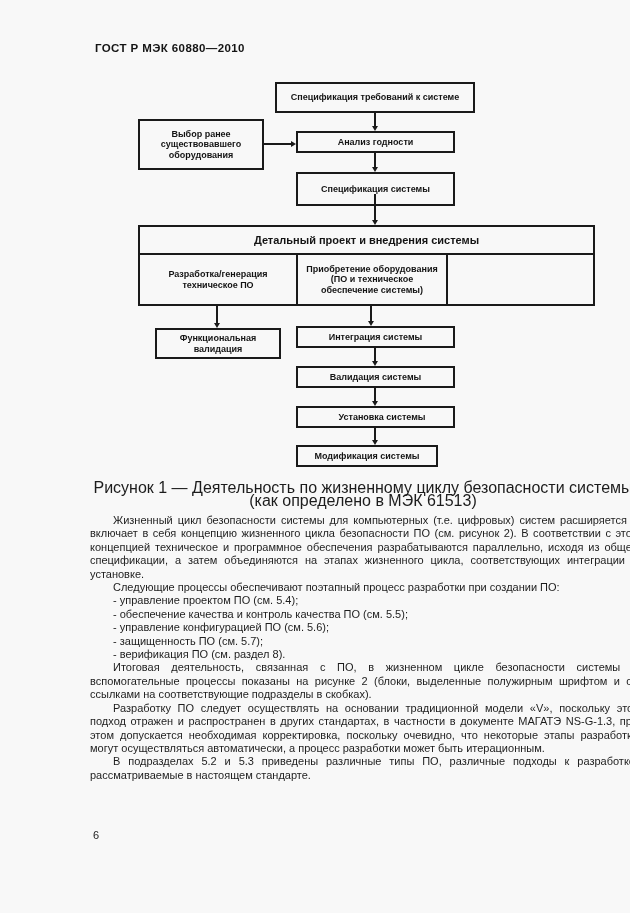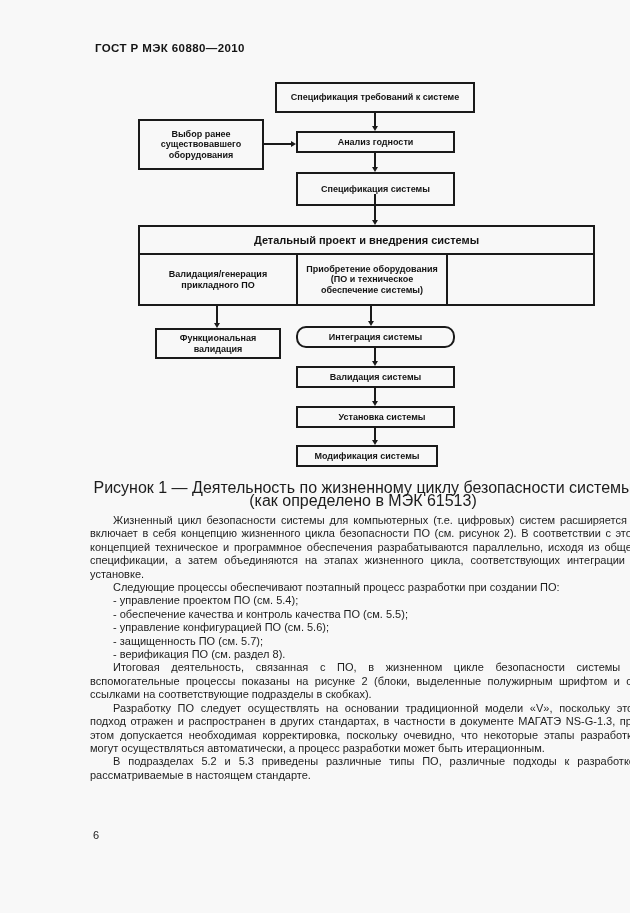--- a/index.html
+++ b/index.html
@@ -48,21 +48,21 @@
   .b-detailed .dcell{
     display:flex;align-items:center;justify-content:center;
     text-align:center;font-size:9px;font-weight:bold;line-height:10.5px;color:#141414;
     padding:1px 4px;box-sizing:border-box;
   }
   .dcell.c1{width:158px;border-right:2px solid #1a1a1a;}
   .dcell.c2{width:150px;border-right:2px solid #1a1a1a;}
   .dcell.c3{flex:1;}
 
   .b-funcval{left:107px;top:328px;width:126px;height:31px;}
-  .b-integr{left:248px;top:326px;width:159px;height:22px;border-radius:10px;}
+  .b-integr{left:248px;top:326px;width:159px;height:22px;}
   .b-valid{left:248px;top:366px;width:159px;height:22px;}
   .b-install{left:248px;top:406px;width:159px;height:22px;padding-left:16px;}
   .b-modif{left:248px;top:445px;width:142px;height:22px;}
 
   .varrow{position:absolute;width:2px;background:#1a1a1a;}
   .varrow::after{
     content:"";position:absolute;left:-2px;bottom:-5px;
     border-left:3px solid transparent;border-right:3px solid transparent;
     border-top:5px solid #1a1a1a;
   }
@@ -109,21 +109,21 @@
 
   <div>
     <div class="fbox b-spec-req">Спецификация требований к системе</div>
     <div class="fbox b-prior">Выбор ранее существовавшего оборудования</div>
     <div class="fbox b-suit">Анализ годности</div>
     <div class="fbox b-sysspec">Спецификация системы</div>
 
     <div class="b-detailed">
       <div class="dtitle">Детальный проект и внедрения системы</div>
       <div class="drow">
-        <div class="dcell c1">Валидация/генерация прикладного ПО</div>
+        <div class="dcell c1">Разработка/генерация техническое ПО</div>
         <div class="dcell c2">Приобретение оборудования (ПО и техническое обеспечение системы)</div>
       </div>
     </div>
 
     <div class="fbox b-funcval">Функциональная валидация</div>
     <div class="fbox b-integr">Интеграция системы</div>
     <div class="fbox b-valid">Валидация системы</div>
     <div class="fbox b-install">Установка системы</div>
     <div class="fbox b-modif">Модификация системы</div>
 

